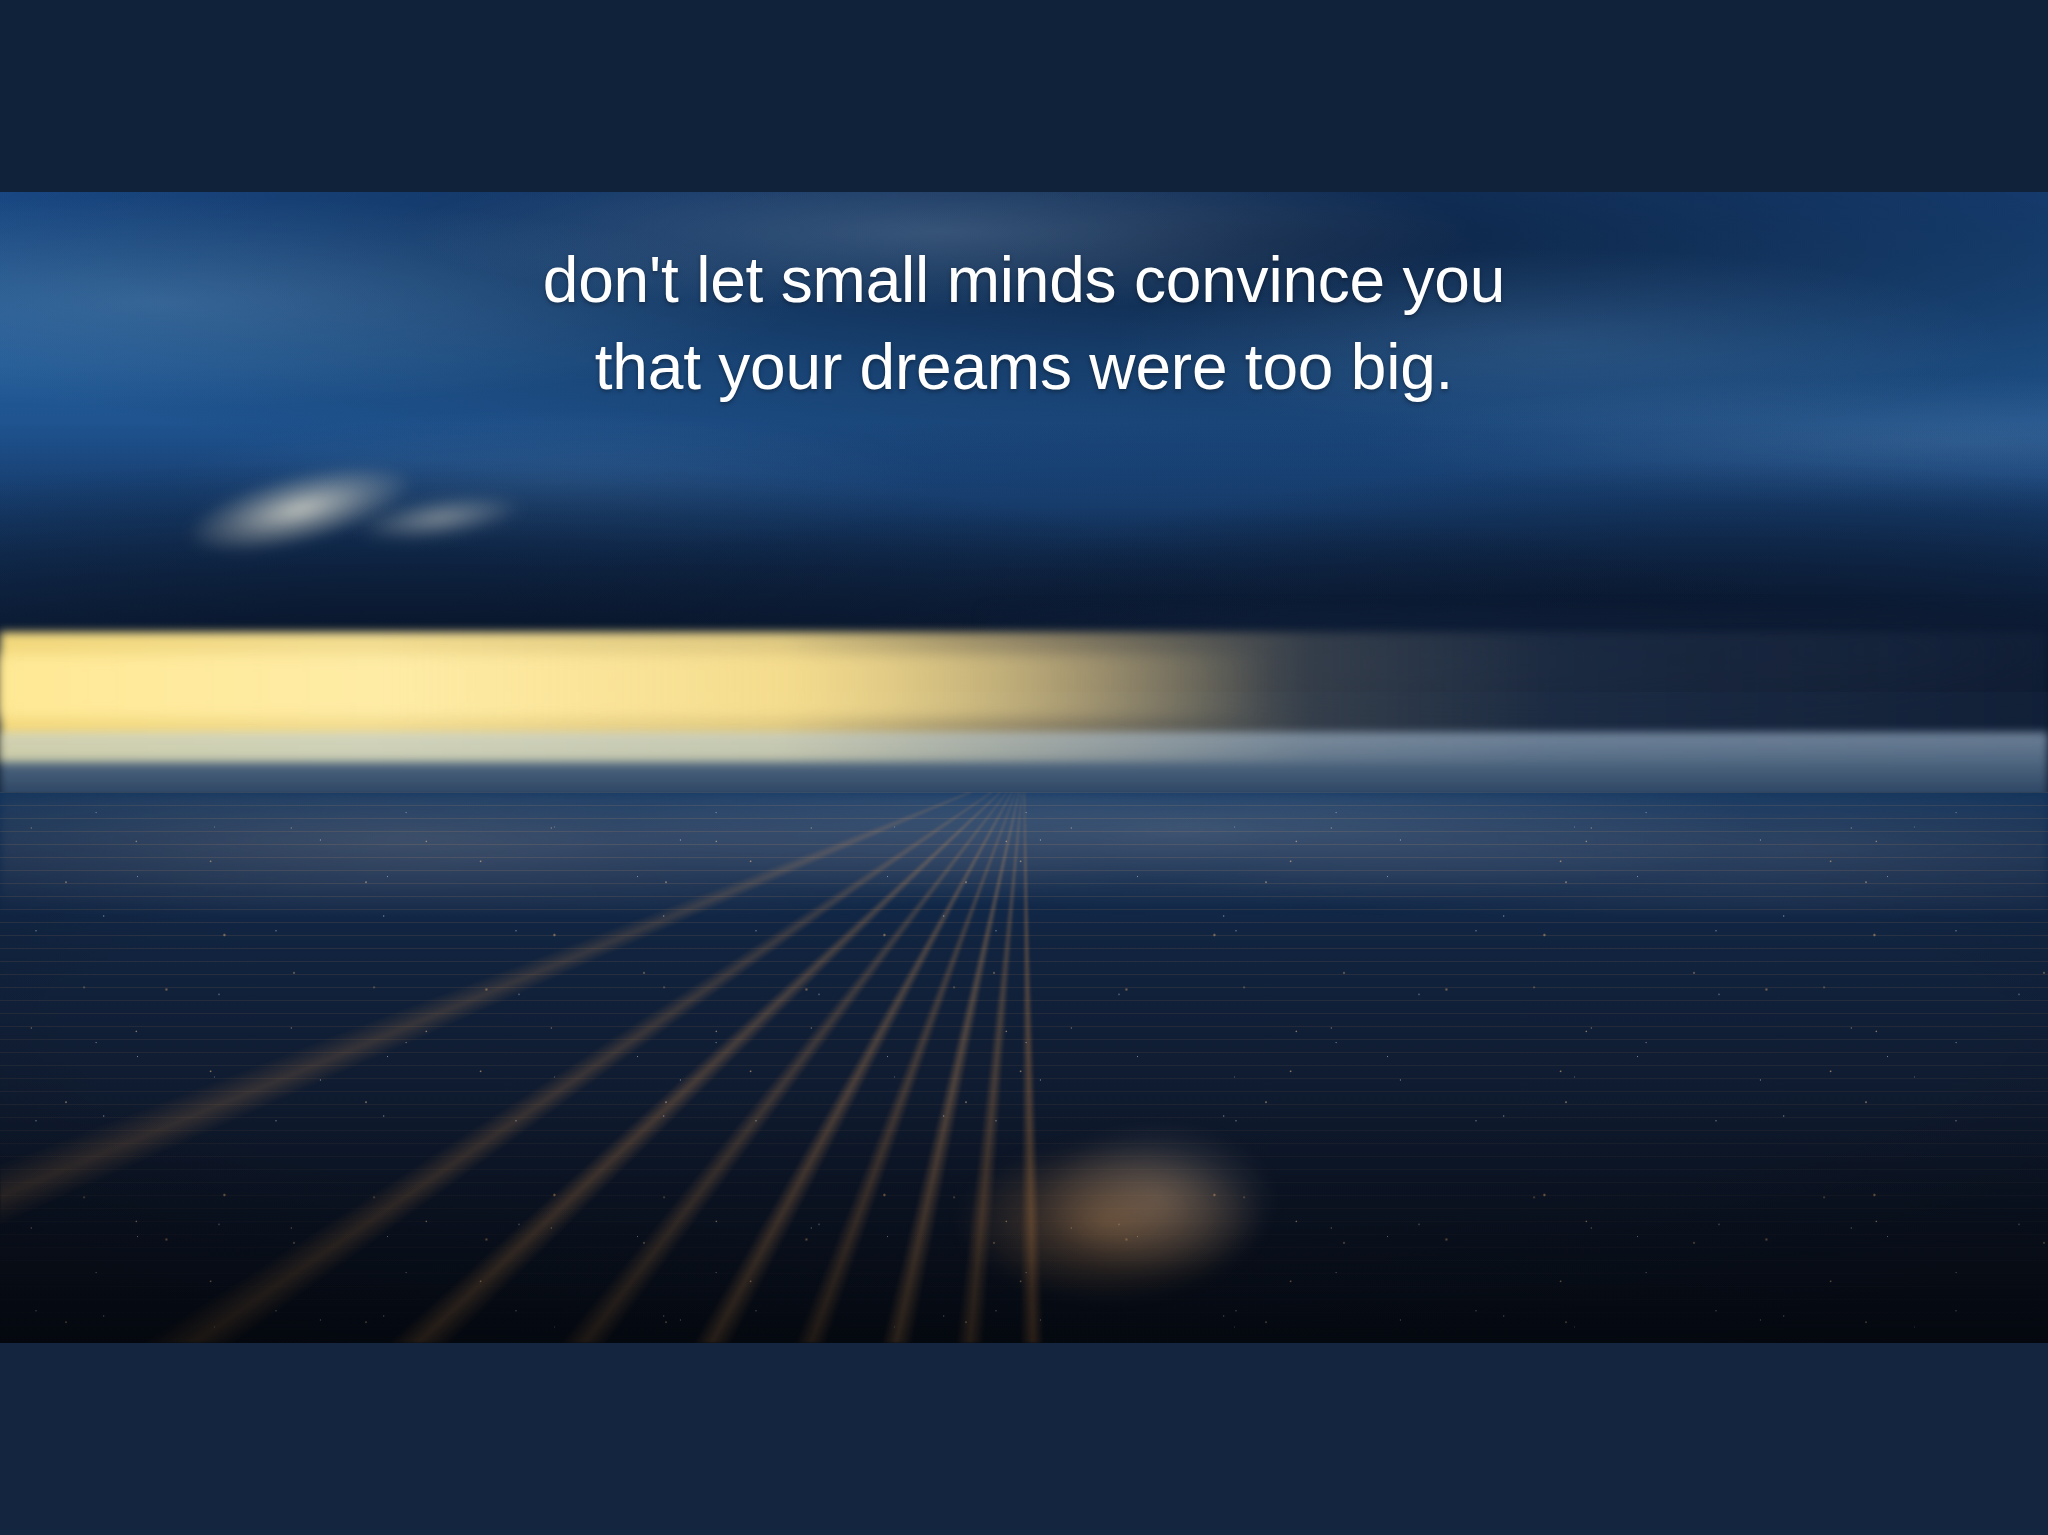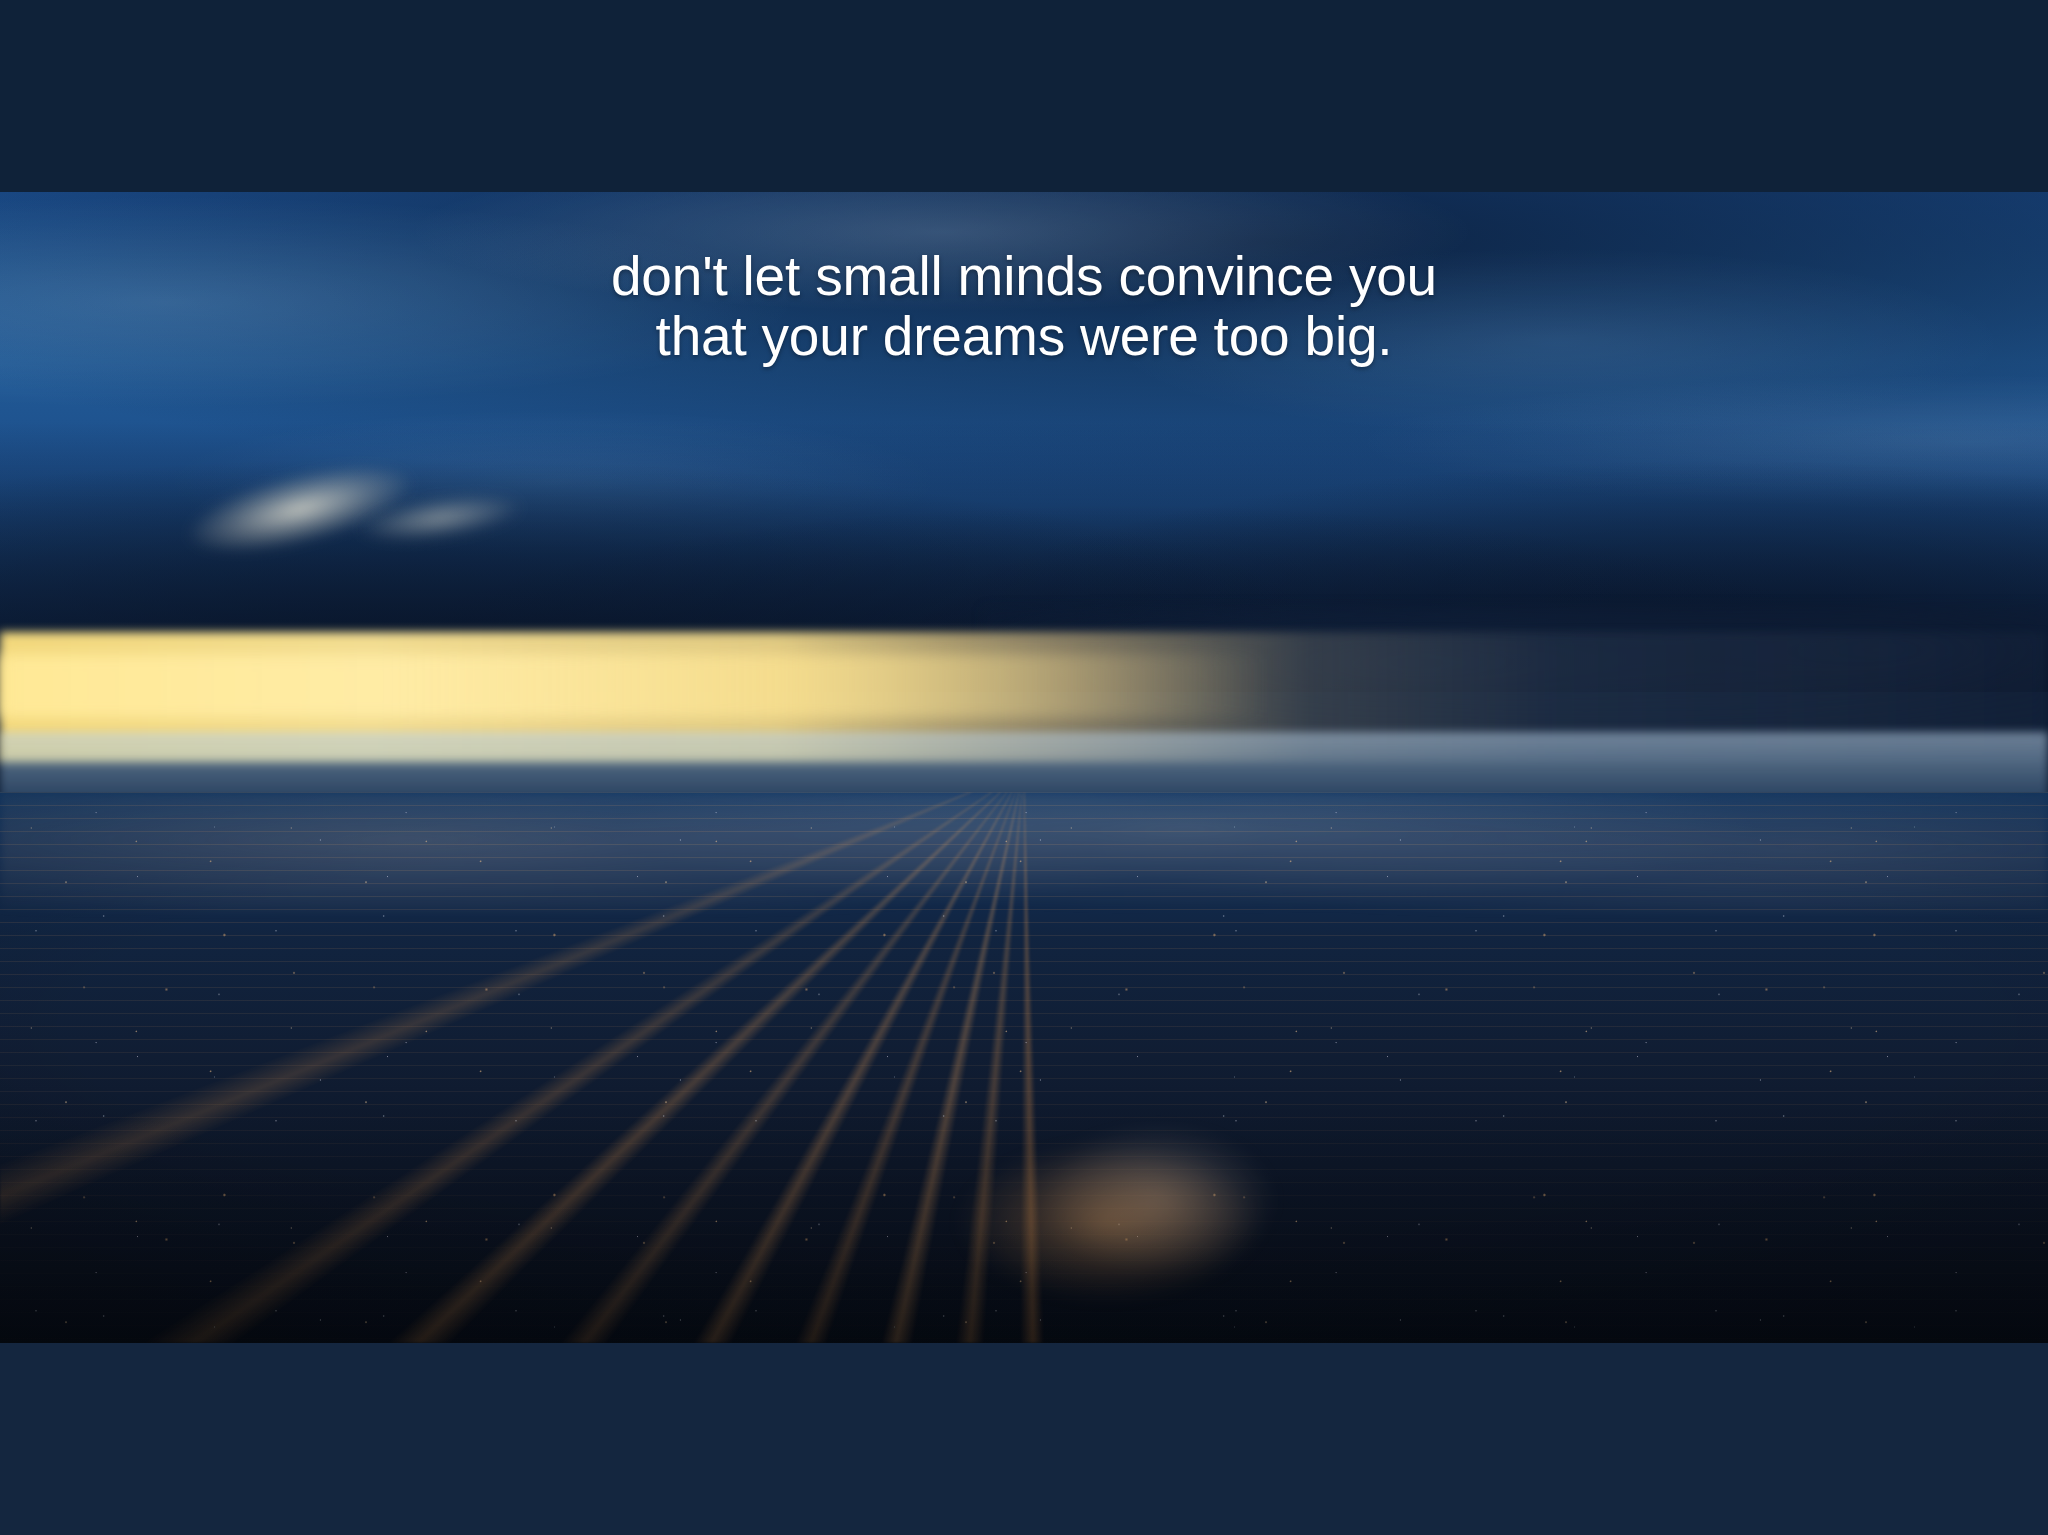--- a/index.html
+++ b/index.html
@@ -278,28 +278,28 @@
       linear-gradient(to bottom, rgba(0,0,0,0) 55%, rgba(0,0,0,0.35) 100%);
   }
 
   
   #quote {
     position: absolute;
     left: 0; right: 0; top: 248px;
     z-index: 30;
     text-align: center;
     color: #ffffff;
-    font-size: 55px;
+    font-size: 64px;
     line-height: 1.02;
     font-weight: 400;
     letter-spacing: -0.2px;
     text-shadow: 0 2px 4px rgba(0,0,0,0.35);
   }
   #quote .qline { display: block; }
-  #quote .qline + .qline { margin-top: 4px; }
+  #quote .qline + .qline { margin-top: 22px; }
 
   
   #footer {
     position: absolute;
     left: 0; right: 0; bottom: 28px;
     height: 150px;
     z-index: 30;
   }
   .logo-frame {
     position: absolute;

